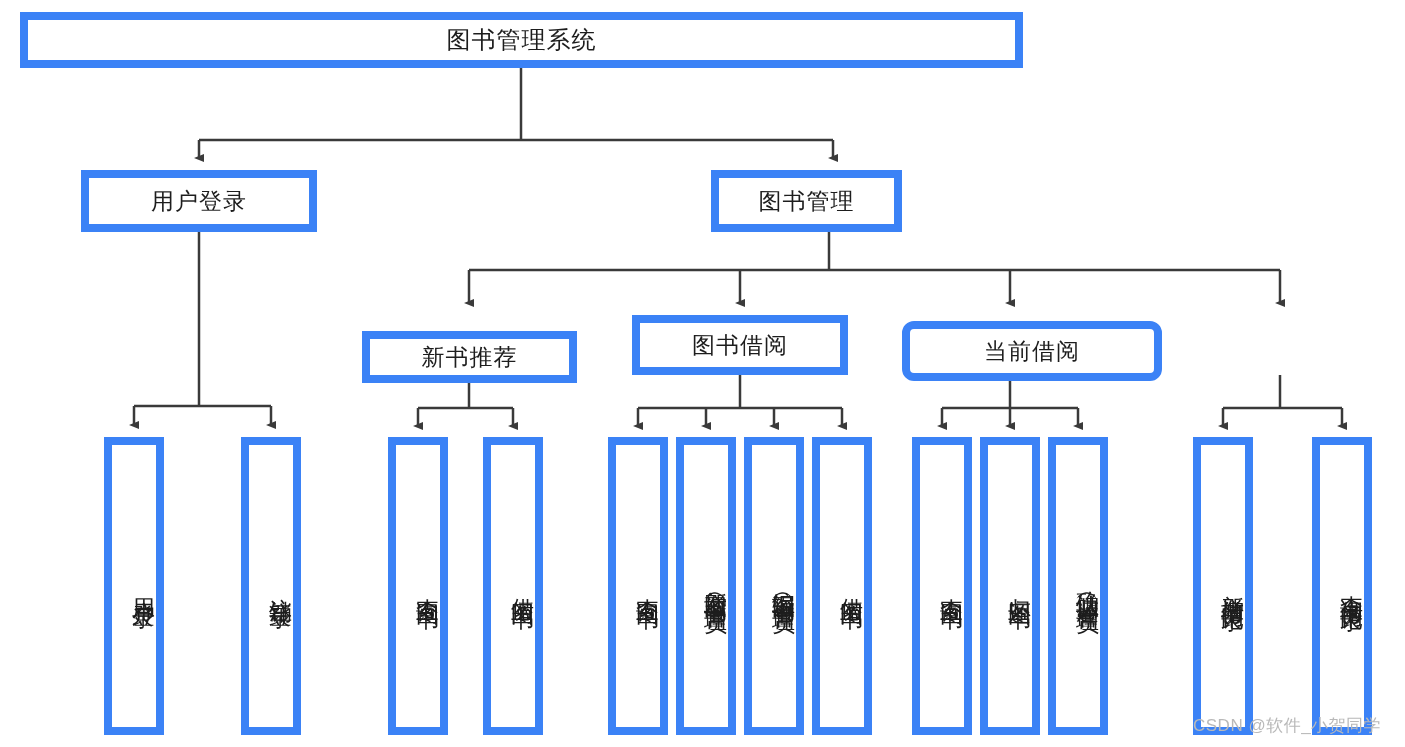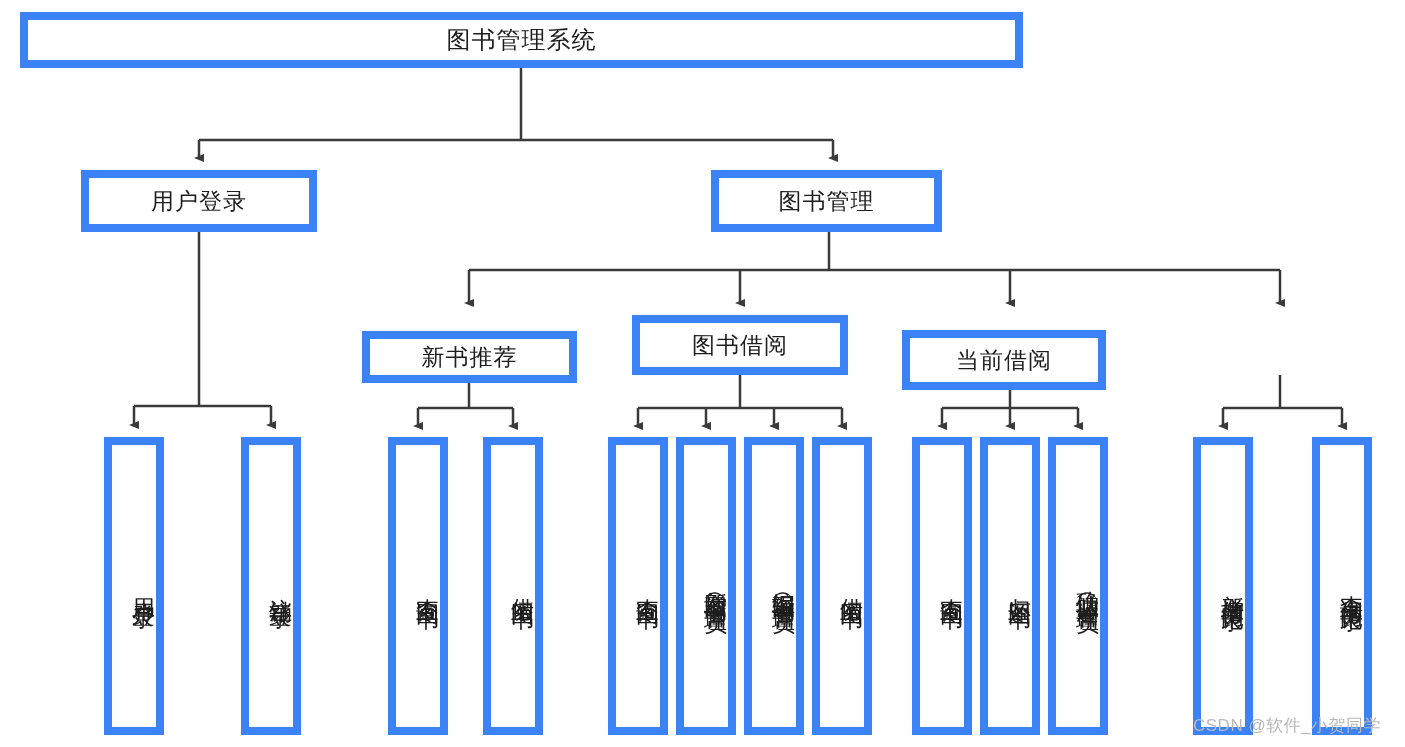--- a/index.html
+++ b/index.html
@@ -115,25 +115,25 @@
       <path d="M1280,375 L1280,408"></path>
       <path d="M1223,408 L1342,408"></path>
       <path d="M1223,408 L1223,426" marker-end="url(#arrow)"></path>
       <path d="M1342,408 L1342,426" marker-end="url(#arrow)"></path>
     </g>
   </svg>
 
   <div class="node h root" style="left: 20px; top: 12px; width: 1003px; height: 56px;">图书管理系统</div>
 
   <div class="node h" style="left: 81px; top: 170px; width: 236px; height: 62px;">用户登录</div>
-  <div class="node h" style="left: 711px; top: 170px; width: 231px; height: 62px;">图书管理</div>
+  <div class="node h" style="left: 711px; top: 170px; width: 191px; height: 62px;">图书管理</div>
 
   <div class="node h" style="left: 362px; top: 315px; width: 215px; height: 52px; margin-top: 16px;">新书推荐</div>
   <div class="node h" style="left: 632px; top: 315px; width: 216px; height: 60px;">图书借阅</div>
-  <div class="node h" style="left: 902px; top: 330px; width: 204px; height: 60px;">当前借阅</div>
+  <div class="node h" style="left: 902px; top: 321px; width: 260px; height: 60px; border-radius: 12px;">当前借阅</div>
 
   <div class="node v" style="left: 104px; top: 437px; width: 60px; height: 298px;">用户登录</div>
   <div class="node v" style="left: 241px; top: 437px; width: 60px; height: 298px;">注销登录</div>
   <div class="node v" style="left: 388px; top: 437px; width: 60px; height: 298px;">查询图书</div>
   <div class="node v" style="left: 483px; top: 437px; width: 60px; height: 298px;">借阅图书</div>
   <div class="node v" style="left: 608px; top: 437px; width: 60px; height: 298px;">查询图书</div>
   <div class="node v top" style="left: 676px; top: 437px; width: 60px; height: 298px;">新增图书（管理员）</div>
   <div class="node v top" style="left: 744px; top: 437px; width: 60px; height: 298px;">编辑图书（管理员）</div>
   <div class="node v" style="left: 812px; top: 437px; width: 60px; height: 298px;">借阅图书</div>
   <div class="node v" style="left: 912px; top: 437px; width: 60px; height: 298px;">查询图书</div>

